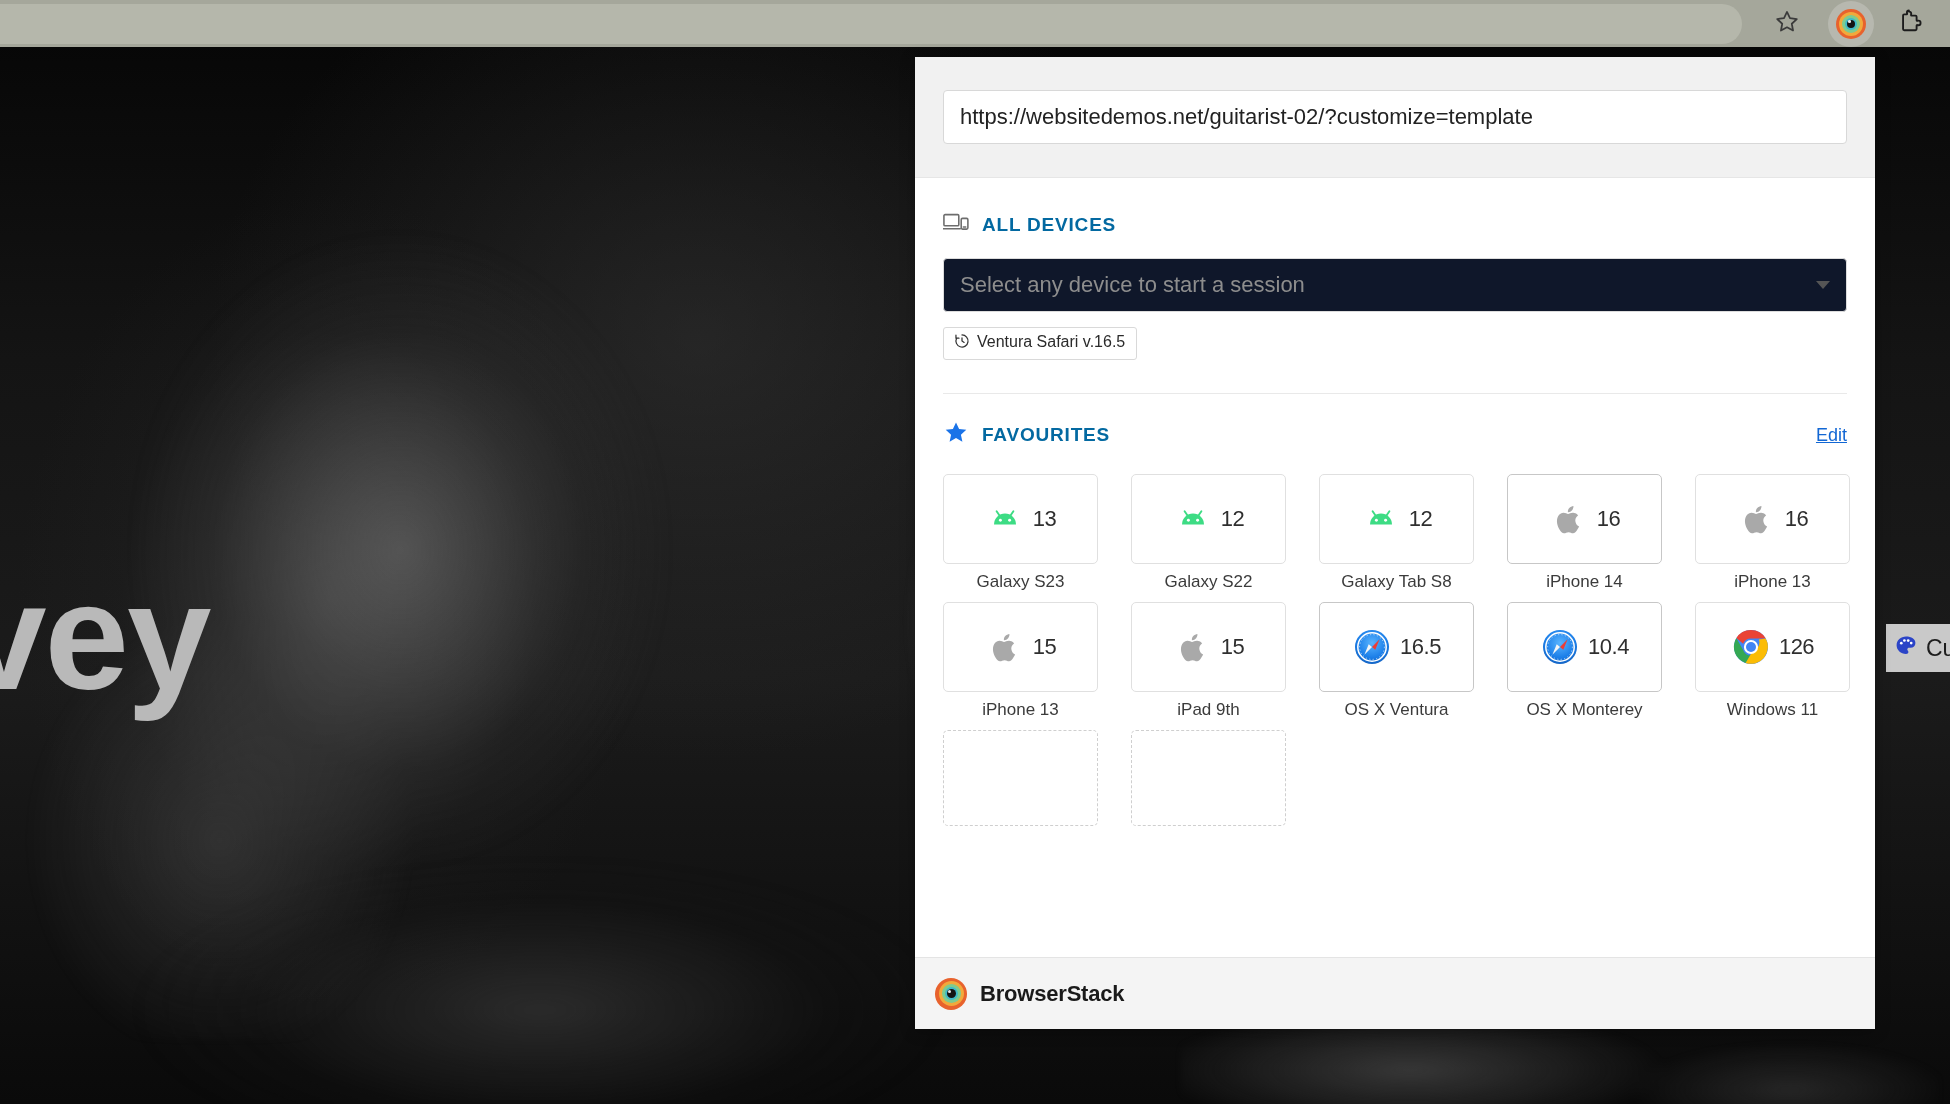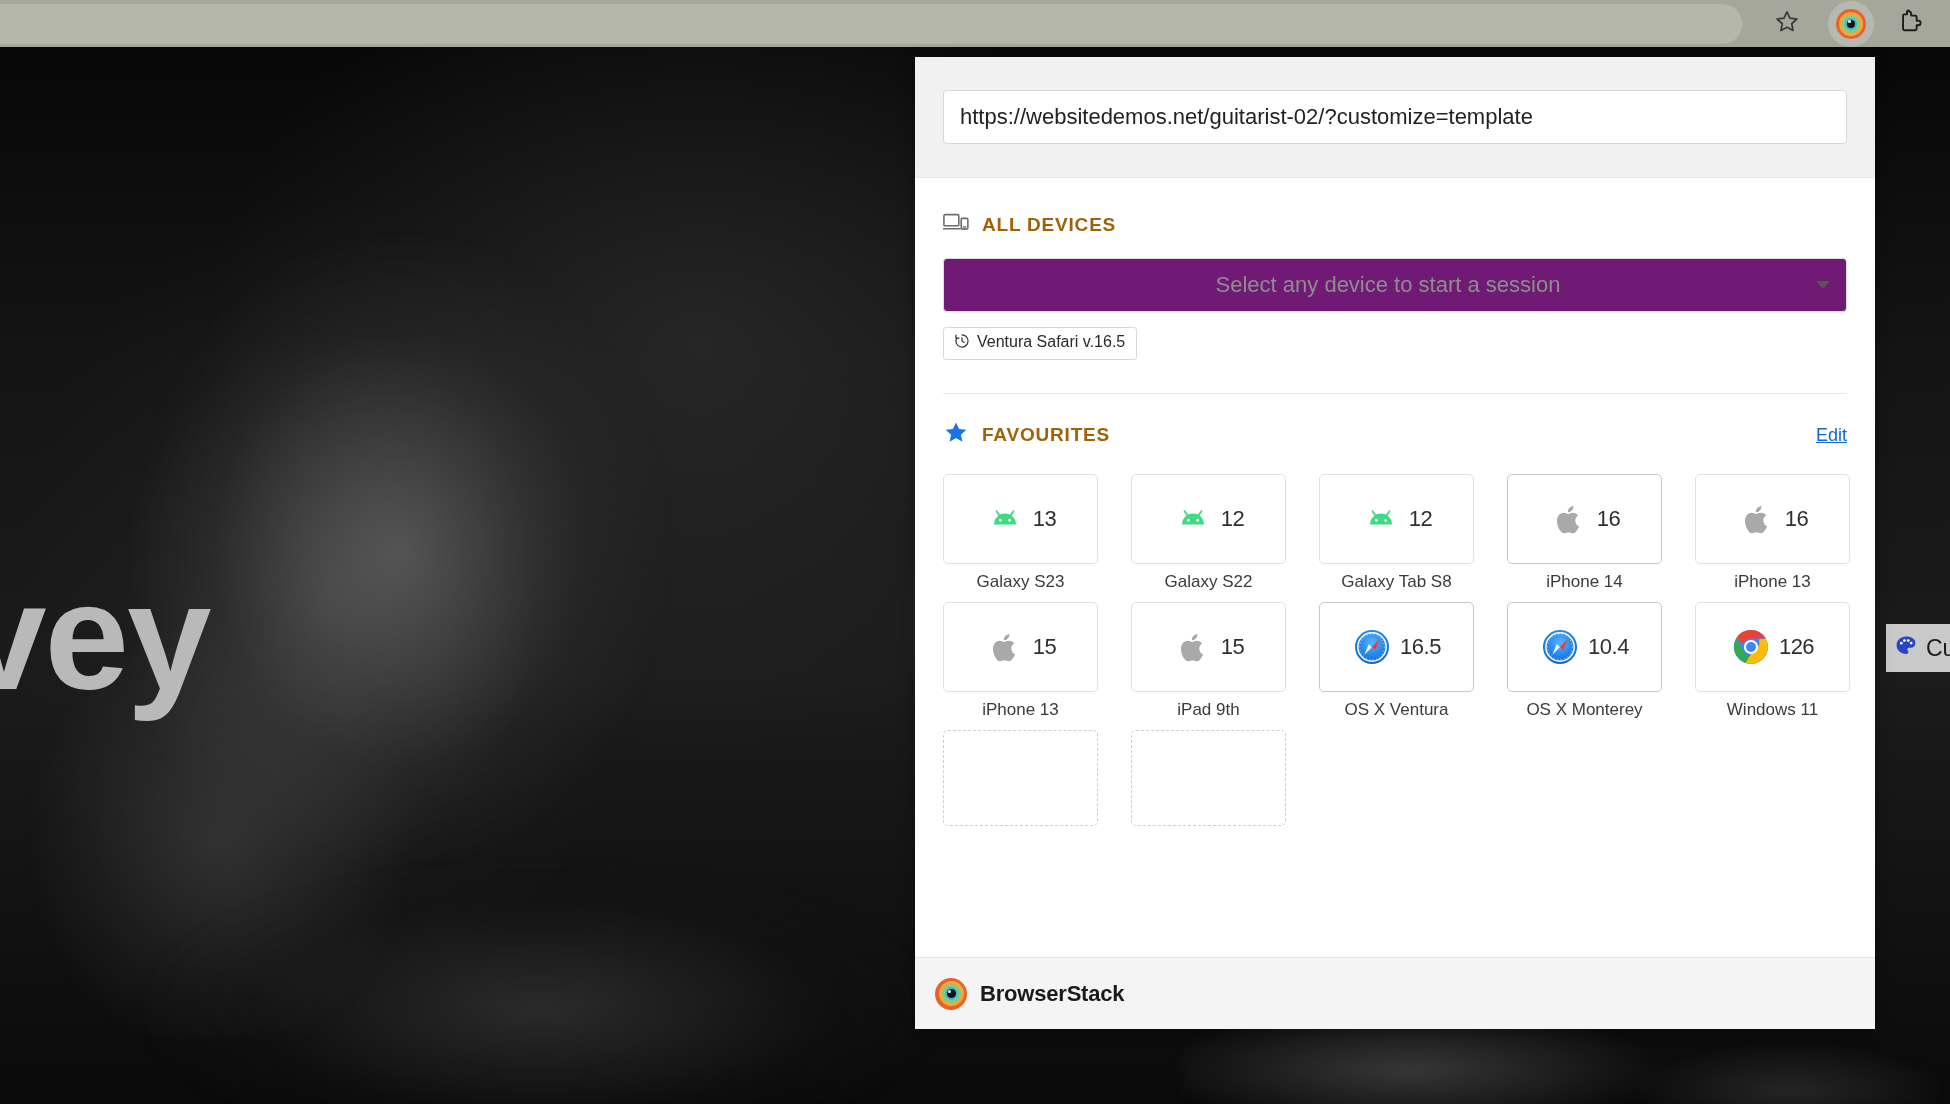--- a/index.html
+++ b/index.html
@@ -189,42 +189,41 @@
   .section-head {
     display: flex;
     align-items: center;
     gap: 13px;
     padding-top: 34px;
   }
   .section-head .title {
     font-size: 19px;
     font-weight: 700;
     letter-spacing: 0.8px;
-    color: #a16207;
+    color: #0369a1;
   }
   .section-head .spacer { flex: 1 1 auto; }
   .edit-link {
     font-size: 18px;
     color: #1267d4;
     text-decoration: underline;
     cursor: pointer;
   }
 
   #device-select {
     margin-top: 20px;
     width: 100%;
     height: 54px;
     border: 1px solid #dcdcdc;
     border-radius: 4px;
-    background: #701a75;
+    background: #0f172a;
     display: flex;
     align-items: center;
     padding: 0 16px;
     cursor: pointer;
-    text-align: center;
   }
   #device-select .ph {
     flex: 1 1 auto;
     font-size: 22px;
     color: #8d8d8d;
   }
   .caret {
     width: 0; height: 0;
     border-left: 7px solid transparent;
     border-right: 7px solid transparent;

